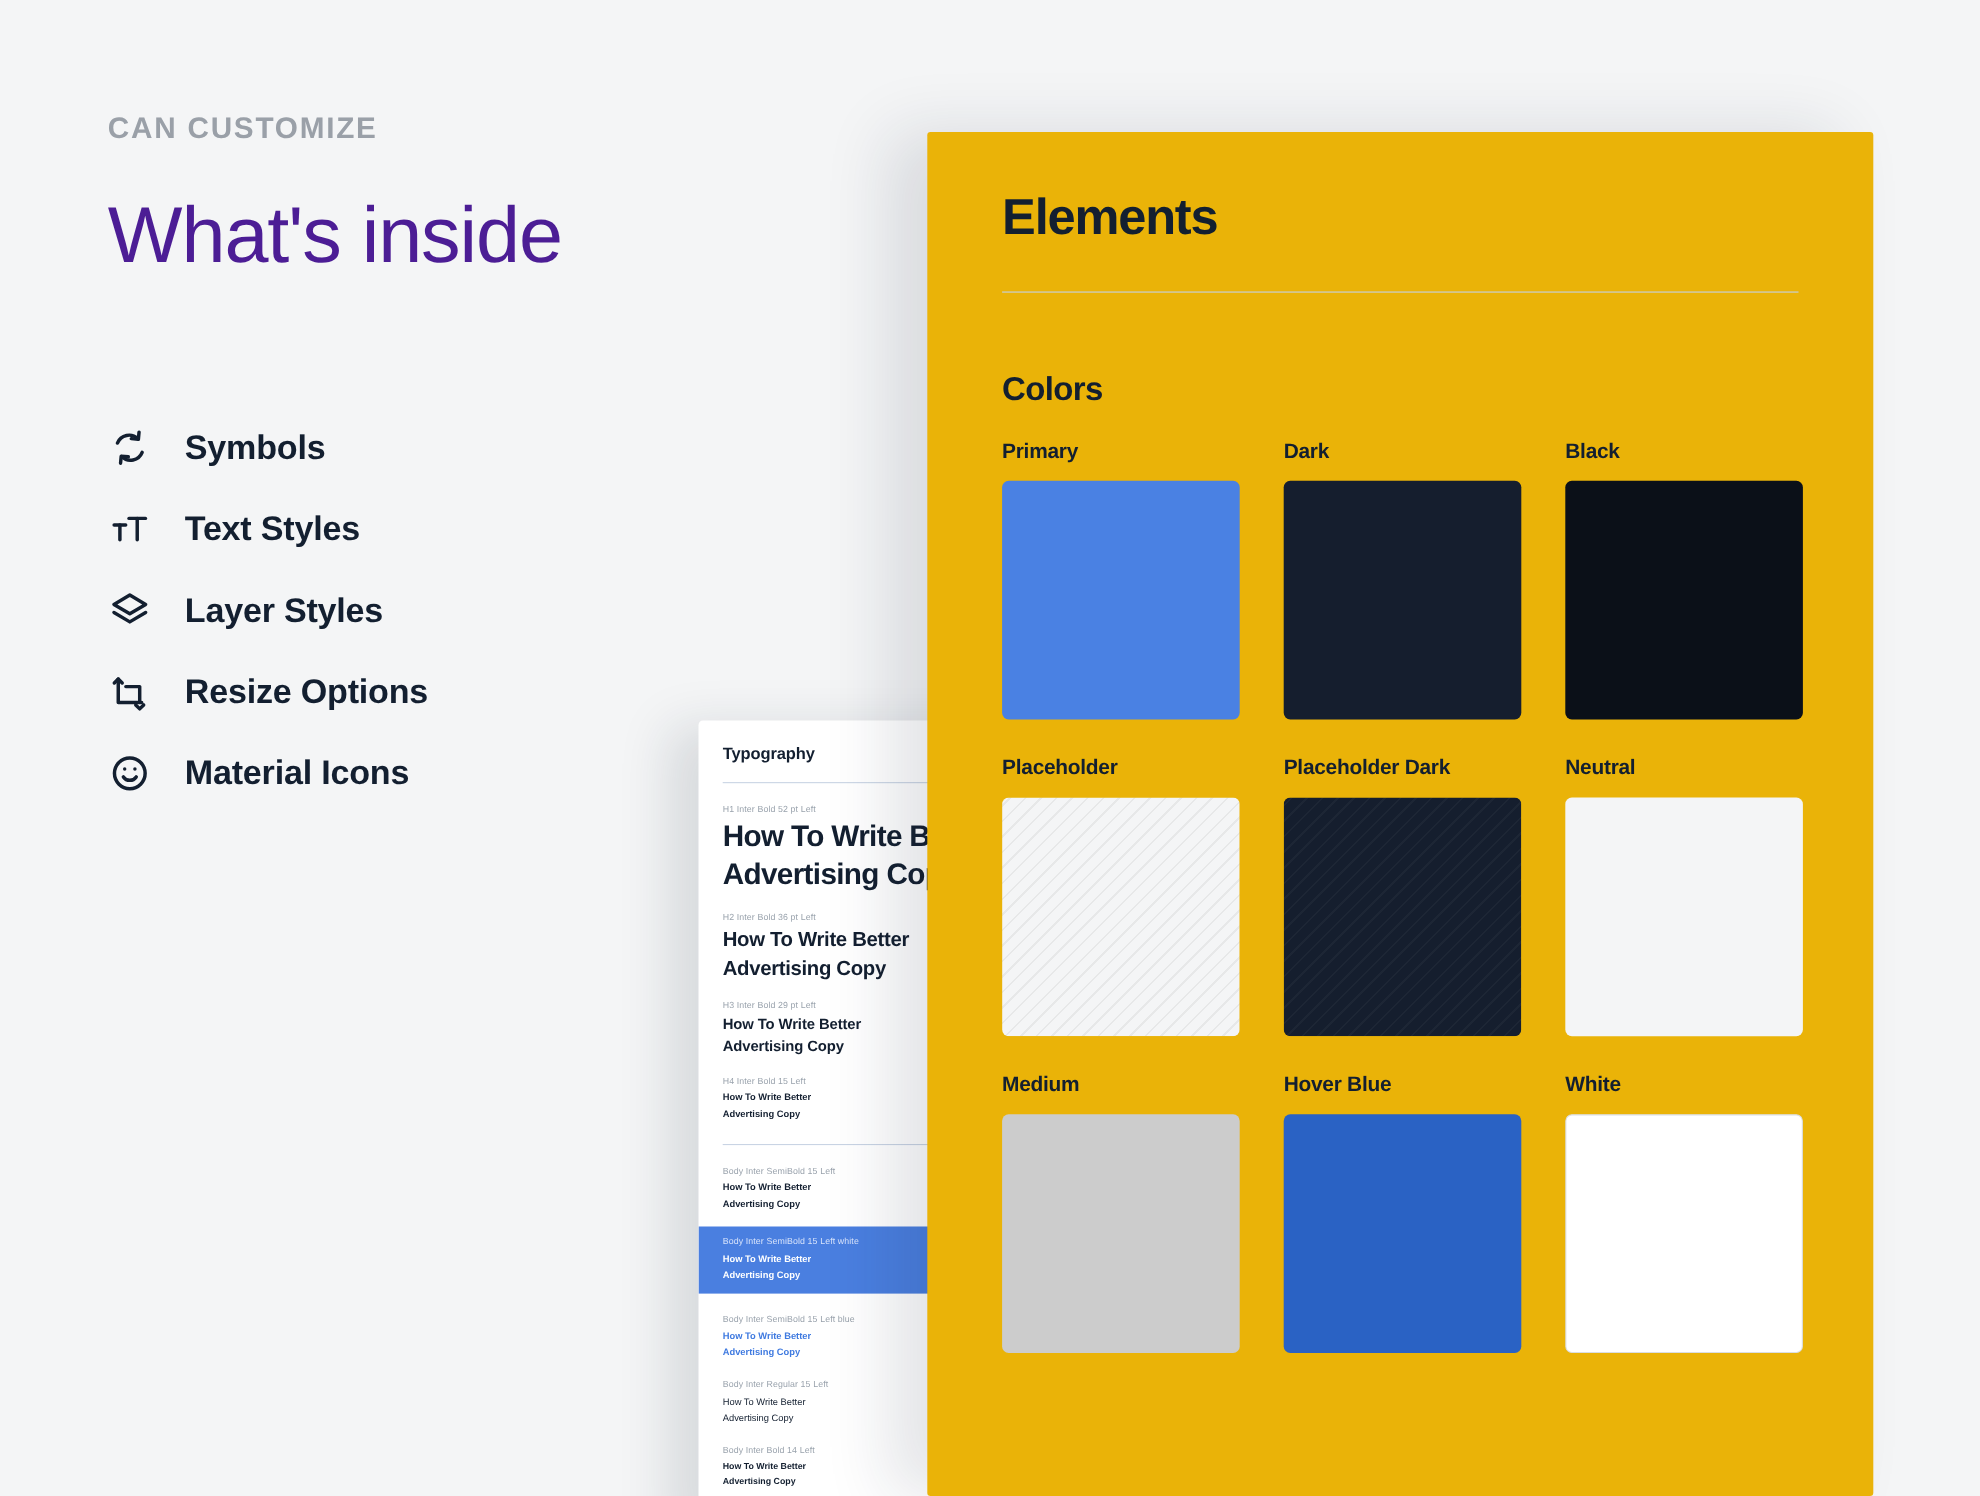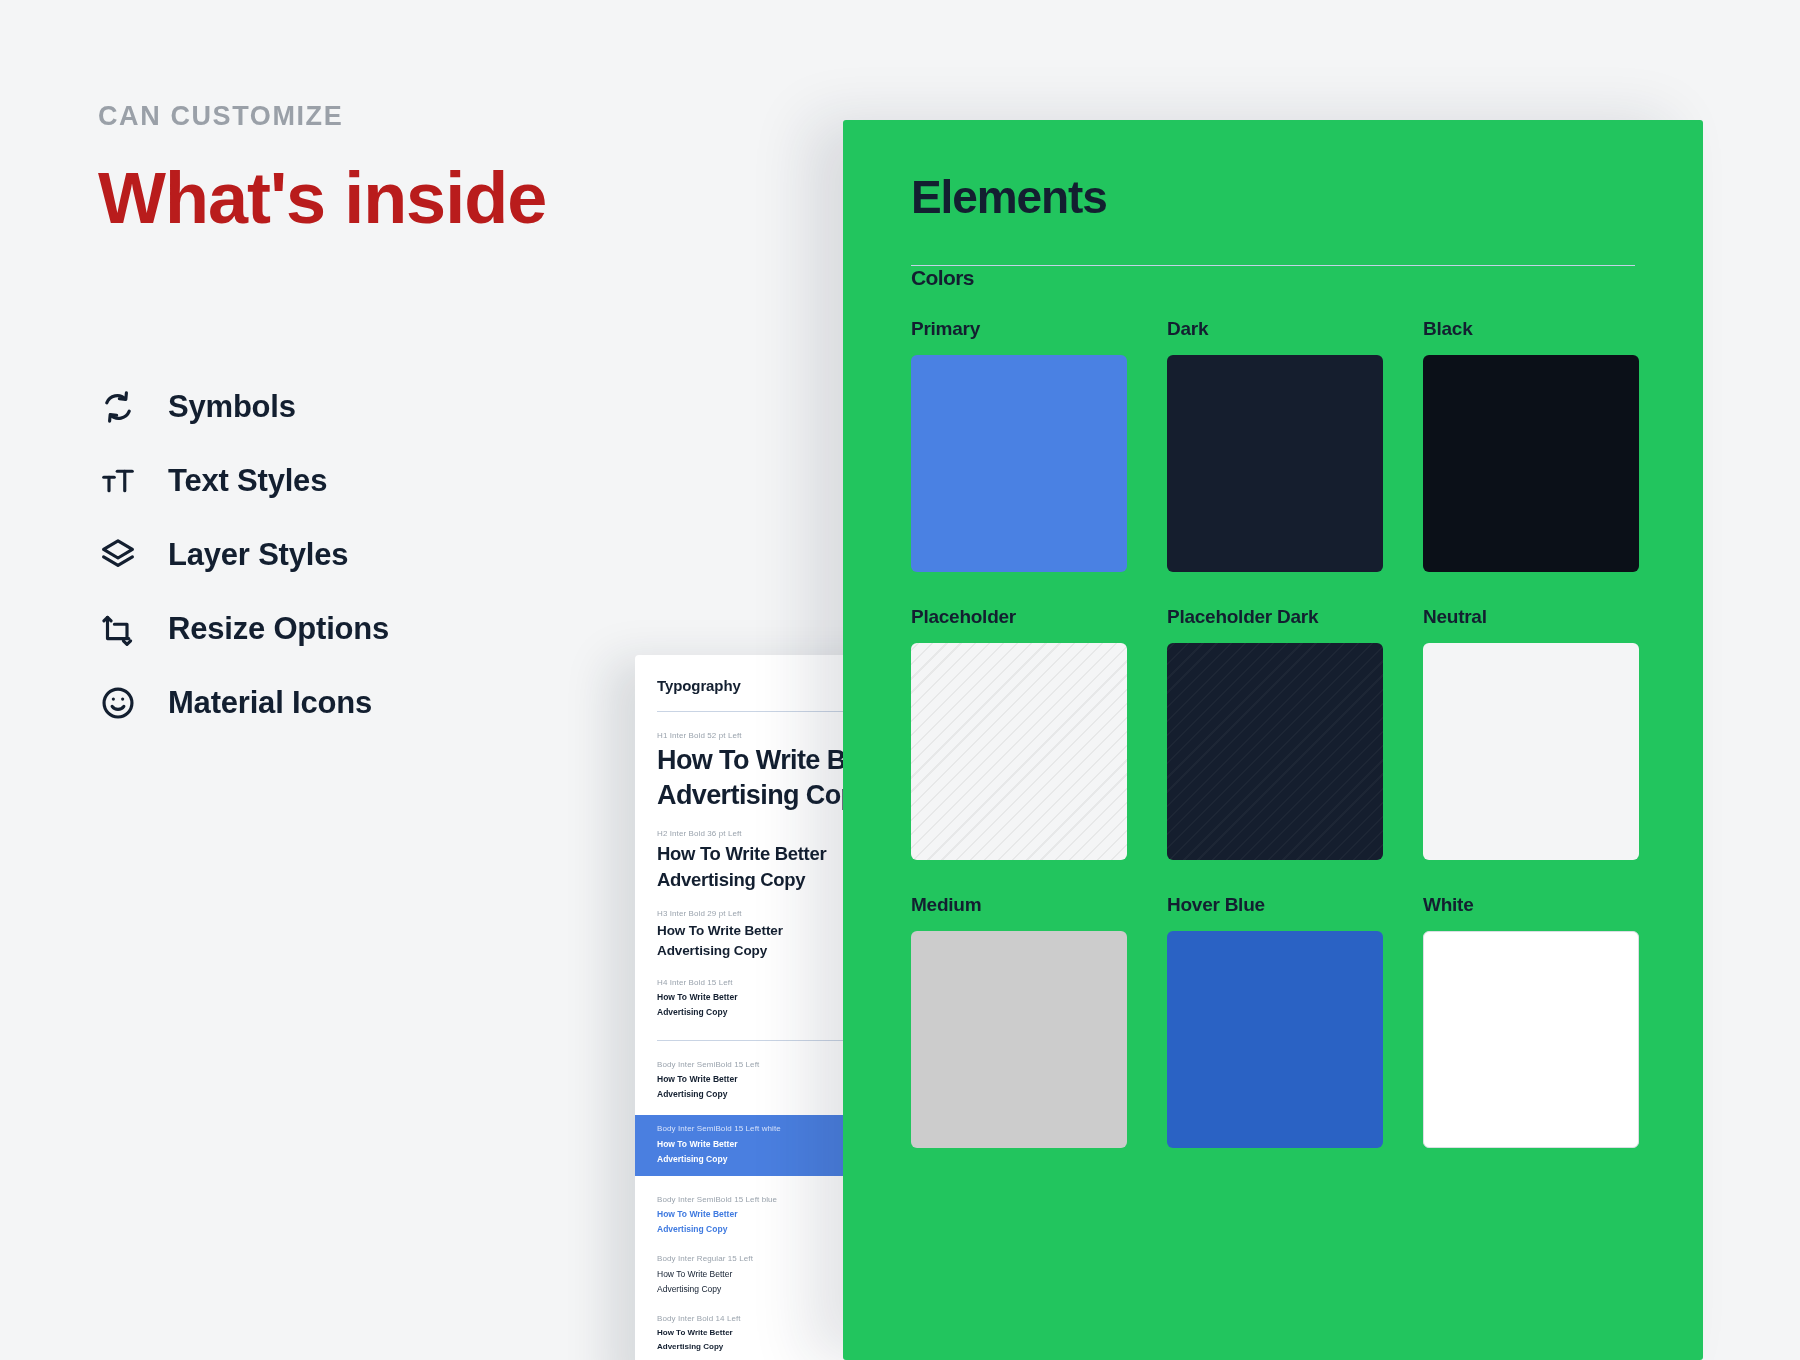--- a/index.html
+++ b/index.html
@@ -26,24 +26,24 @@
 
   .eyebrow {
     font-size: 27px;
     font-weight: bold;
     letter-spacing: 1.6px;
     color: #9aa0a8;
     line-height: 1.2;
   }
 
   .headline {
-    margin-top: 28px;
+    margin-top: 44px;
     font-size: 72px;
-    font-weight: bold;
-    color: #b91c1c;
+    font-weight: normal;
+    color: #4c1d95;
     letter-spacing: -1px;
     line-height: 1.08;
   }
 
   .feature-list { position: absolute; left: 98px; top: 370px; }
 
   .feature-row {
     display: flex;
     align-items: center;
     height: 74px;
@@ -125,42 +125,43 @@
 
   .spec .blue-text { color: #3f7ae0; }
 
   
   .elements-panel {
     position: absolute;
     left: 843px;
     top: 120px;
     width: 860px;
     height: 1240px;
-    background: #22c55e;
+    background: #eab308;
     border-radius: 3px;
     box-shadow: -34px 0 60px rgba(23,35,55,0.12);
     padding: 54px 68px 0 68px;
     overflow: hidden;
   }
 
   .panel-title {
     font-size: 46px;
     font-weight: bold;
     color: #131f30;
     letter-spacing: -1.1px;
     line-height: 1;
   }
   .panel-rule {
     margin-top: 45px;
     height: 1px;
     background: #c4d2e6;
   }
 
   .section-title {
-    font-size: 21px;
+    margin-top: 72px;
+    font-size: 30px;
     font-weight: bold;
     color: #131f30;
     letter-spacing: -0.6px;
   }
 
   .swatch-grid {
     margin-top: 28px;
     display: grid;
     grid-template-columns: repeat(3, 216px);
     column-gap: 40px;

